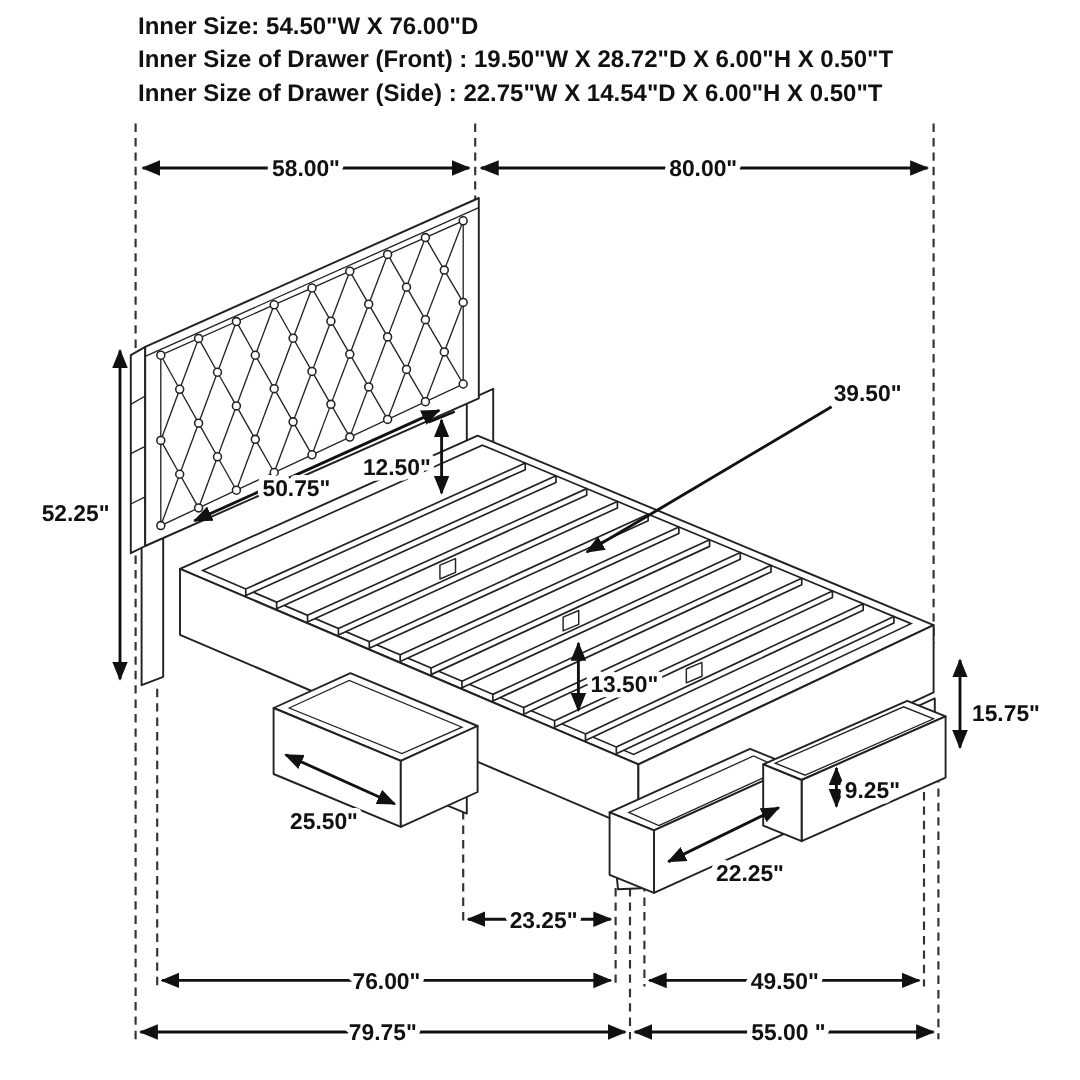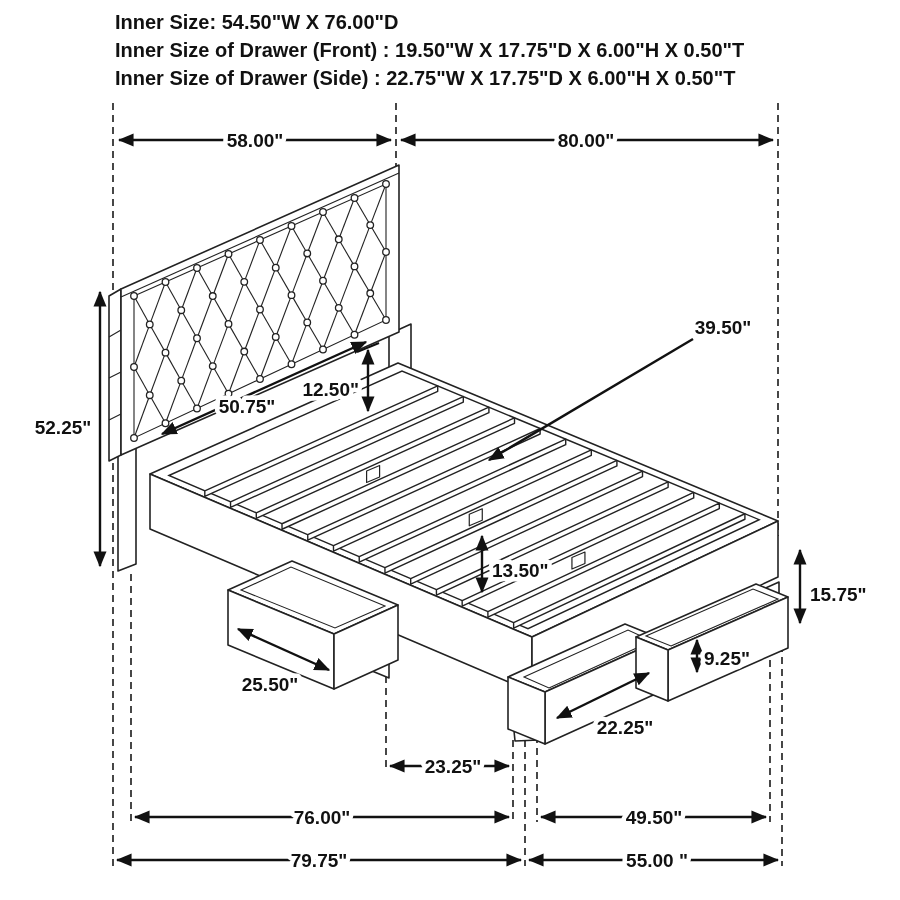--- a/index.html
+++ b/index.html
@@ -17,22 +17,22 @@
   .dim{fill:none;stroke:#111;stroke-width:2.4;}
   .tick{fill:none;stroke:#111;stroke-width:2;}
 </style>
 </head>
 <body>
 
 <div id="stage">
 
   <div id="spec-header">
     <div>Inner Size: 54.50"W X 76.00"D</div>
-    <div>Inner Size of Drawer (Front) : 19.50"W X 17.75"D X 6.00"H X 0.50"T</div>
-    <div>Inner Size of Drawer (Side) : 22.75"W X 17.75"D X 6.00"H X 0.50"T</div>
+    <div>Inner Size of Drawer (Front) : 19.50"W X 28.72"D X 6.00"H X 0.50"T</div>
+    <div>Inner Size of Drawer (Side) : 22.75"W X 14.54"D X 6.00"H X 0.50"T</div>
   </div>
 
   <svg width="900" height="900" viewBox="0 0 900 900">
     <defs>
       <marker id="ah" viewBox="0 0 10 10" refX="9.2" refY="5" markerWidth="6.6" markerHeight="6.6" orient="auto-start-reverse">
         <path d="M0,0.9 L10,5 L0,9.1 z" fill="#111"></path>
       </marker>
     </defs>
 
     <g>

